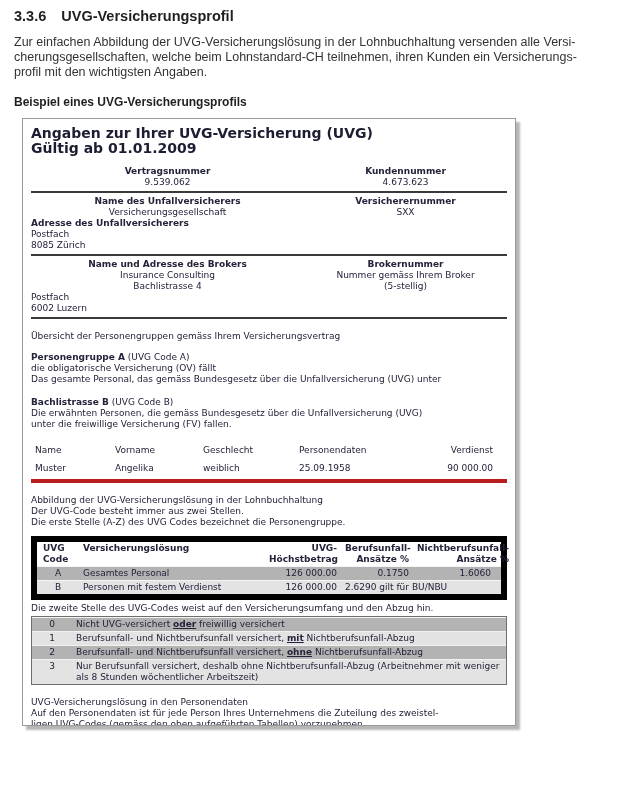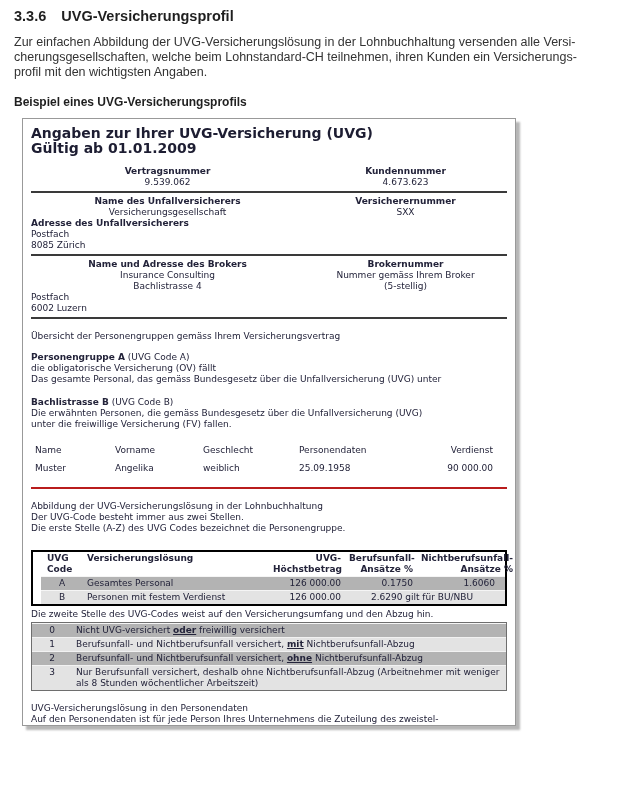--- a/index.html
+++ b/index.html
@@ -26,36 +26,36 @@
   .box-title { font-size:14px; font-weight:bold; line-height:14.5px; margin-bottom:11px; color:#1d1d32; }
 
   .two-col { display:grid; grid-template-columns:273px 1fr;text-align:center; }
   .lbl { font-weight:bold; }
   .info-section { border-bottom:2px solid #3a3a3a; padding-bottom:3px; margin-bottom:3px; }
 
   .groups-heading, .sub-heading { font-weight:normal; margin:12px 0 0 0; }
   .para { margin:0; }
   .gap-s { height:10px; } .gap-m { height:12px; }
 
-  .persons { margin-top:13px; border-bottom:2px solid #b91c1c; padding:0 14px 13px 4px; }
+  .persons { margin-top:13px; border-bottom:4px solid #b91c1c; padding:0 14px 5px 4px; }
   .persons .prow { display:grid; grid-template-columns:80px 88px 96px 118px 1fr; }
   .persons .prow > div:last-child { text-align:right; }
   .persons .hrow { padding:2px 0 7px 0; }
 
-  .uvg-table { margin-top:16px; border:2px solid #000000;padding-left:8px; }
+  .uvg-table { margin-top:8px; border:6px solid #000000; }
   .uvg-row { display:grid; grid-template-columns:42px 186px 76px 72px 1fr; }
   .uvg-row > div { padding:1px 4px; }
   .uvg-row .c1 { text-align:center; }
   .uvg-row .num { text-align:right; }
   .uvg-row .c5 { text-align:right; padding-right:10px; }
   .uvg-head { font-weight:bold; }
   .uvg-head .c1 { text-align:left; padding-left:6px; }
   .row-dark { background:#b3b3b3; border-top:1px solid #f5f5f5; }
   .row-light { background:#e3e3e3; border-top:1px solid #f5f5f5; }
-  .span45 { grid-column:4 / 6; text-align:center; padding-right:10px !important; }
+  .span45 { grid-column:4 / 6; text-align:left; padding-right:10px !important; }
 
   .digit-note { margin:3px 0 2px 0; }
   .digit-table { border:1px solid #6e6e6e; }
   .digit-row { display:grid; grid-template-columns:40px 1fr; }
   .digit-row + .digit-row { border-top:1px solid #f2f2f2; }
   .digit-row > div { padding:1px 4px; }
   .digit-row .code { text-align:center; }
   .emph { font-weight:bold; text-decoration:underline; }
 </style>
 </head>

